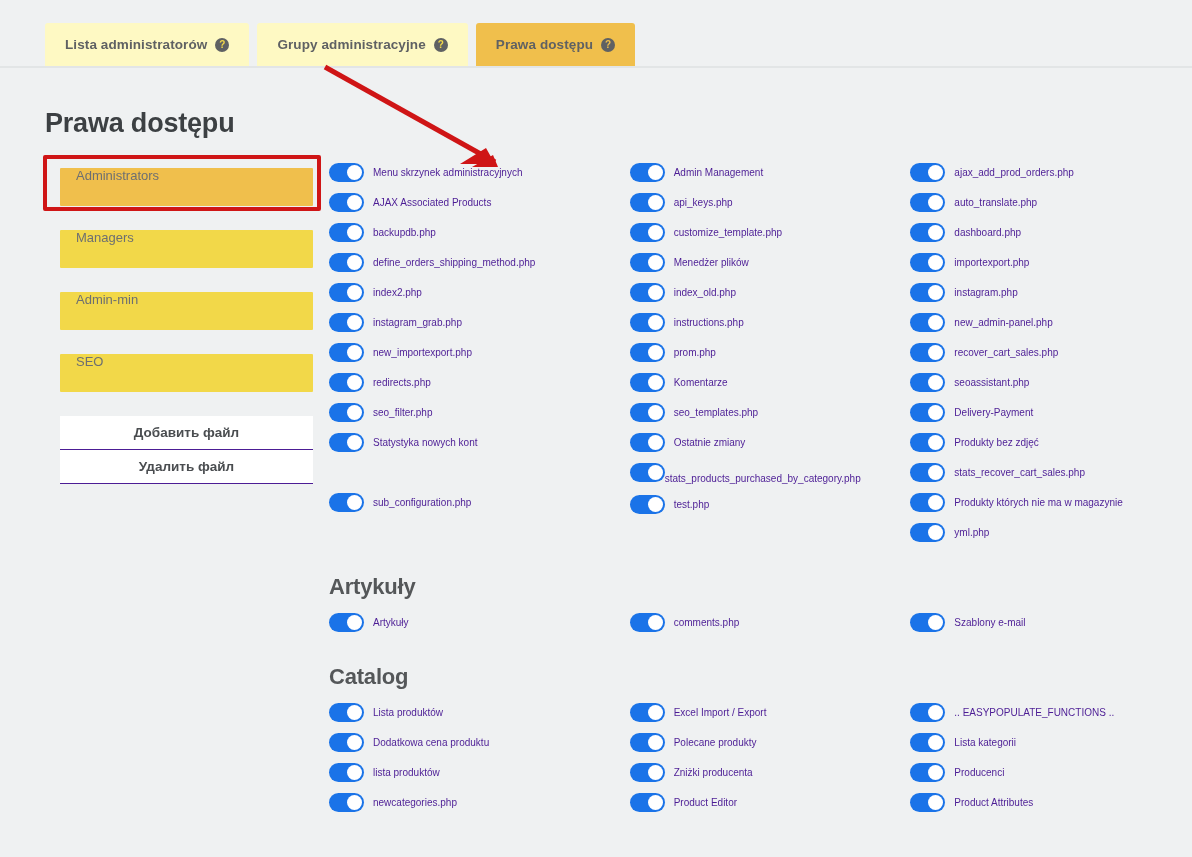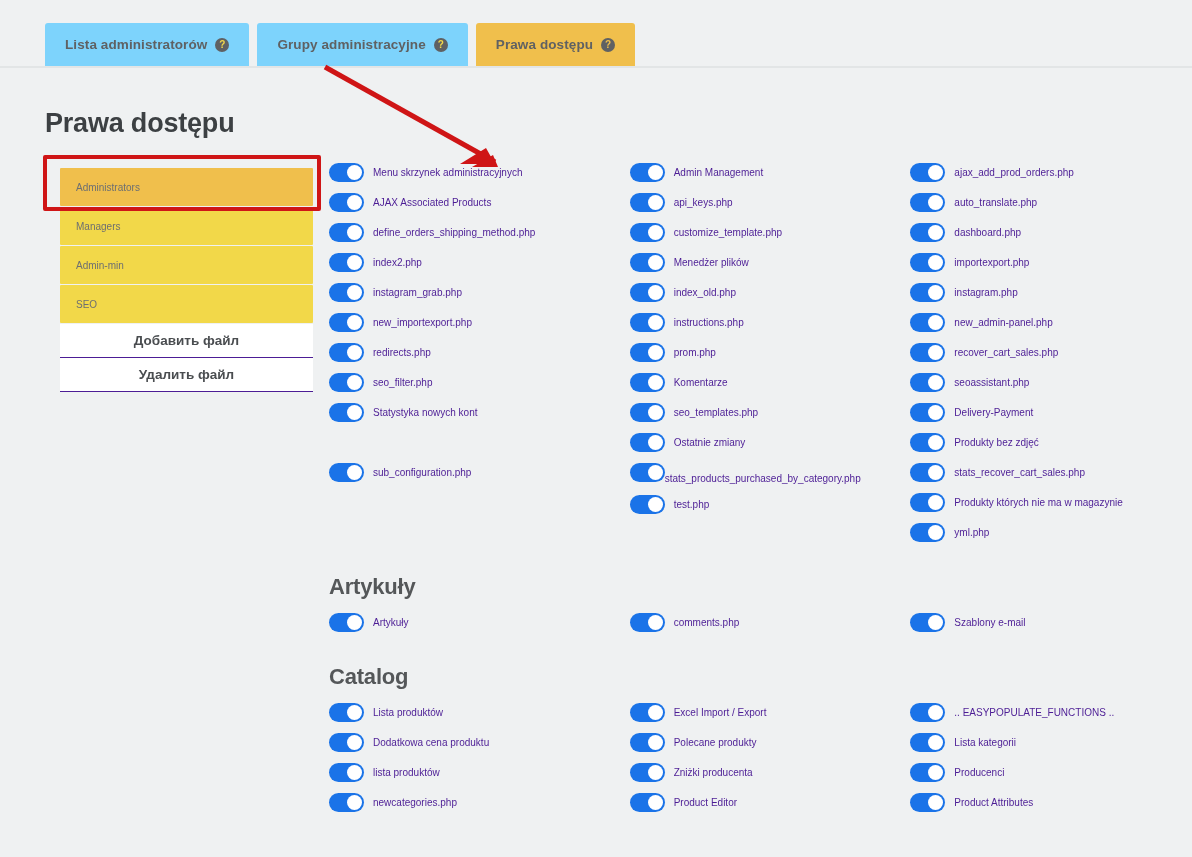--- a/index.html
+++ b/index.html
@@ -14,21 +14,21 @@
 
   
   .tabbar {
     position: absolute; left: 0; top: 0; width: 1192px; height: 68px;
     background: #eff1f2;
     border-bottom: 2px solid #e2e5e6;
   }
   .tabbar-inner { position: absolute; left: 45px; top: 23px; display: flex; gap: 8px; }
   .tab {
     height: 43px;
-    background: #7dd3fc;
+    background: #fef9c3;
     border-radius: 3px 3px 0 0;
     display: flex; align-items: center; justify-content: center;
     padding: 0 20px;
     font-size: 13.5px;
     font-weight: bold;
     color: #5f6163;
     letter-spacing: .1px;
     cursor: pointer;
     white-space: nowrap;
   }
@@ -48,24 +48,24 @@
     position: absolute; left: 45px; top: 108px;
     font-size: 27px; font-weight: bold; color: #3c4043;
     letter-spacing: -.2px;
   }
 
   
   .sidebar { position: absolute; left: 60px; top: 168px; width: 253px; }
   .side-btn {
     height: 38px; width: 253px;
     background: #f2d849;
-    color: #6d6f71; font-size: 10px;
-    display: flex; align-items: center;
+    color: #6d6f71; font-size: 13px;
+    display: flex; 
     padding-left: 16px;
-    margin-bottom: 1px;
+    margin-bottom: 24px;
     cursor: pointer;
     border-radius: 1px;
   }
   .side-btn.sel { background: #f0bf4c; }
   .side-action {
     height: 34px; width: 253px;
     background: #ffffff;
     color: #4a4d50; font-size: 13.5px; font-weight: bold;
     display: flex; align-items: center; justify-content: center;
     border-bottom: 1px solid #4c1d95;
@@ -193,20 +193,26 @@
             <div class="row">
               <div class="toggle">
                 <div class="knob"></div>
               </div>
               <div class="rlabel">AJAX Associated Products</div>
             </div>
             <div class="row">
               <div class="toggle">
                 <div class="knob"></div>
               </div>
+              <div class="rlabel">backupdb.php</div>
+            </div>
+            <div class="row">
+              <div class="toggle">
+                <div class="knob"></div>
+              </div>
               <div class="rlabel">define_orders_shipping_method.php</div>
             </div>
             <div class="row">
               <div class="toggle">
                 <div class="knob"></div>
               </div>
               <div class="rlabel">index2.php</div>
             </div>
             <div class="row">
               <div class="toggle">

